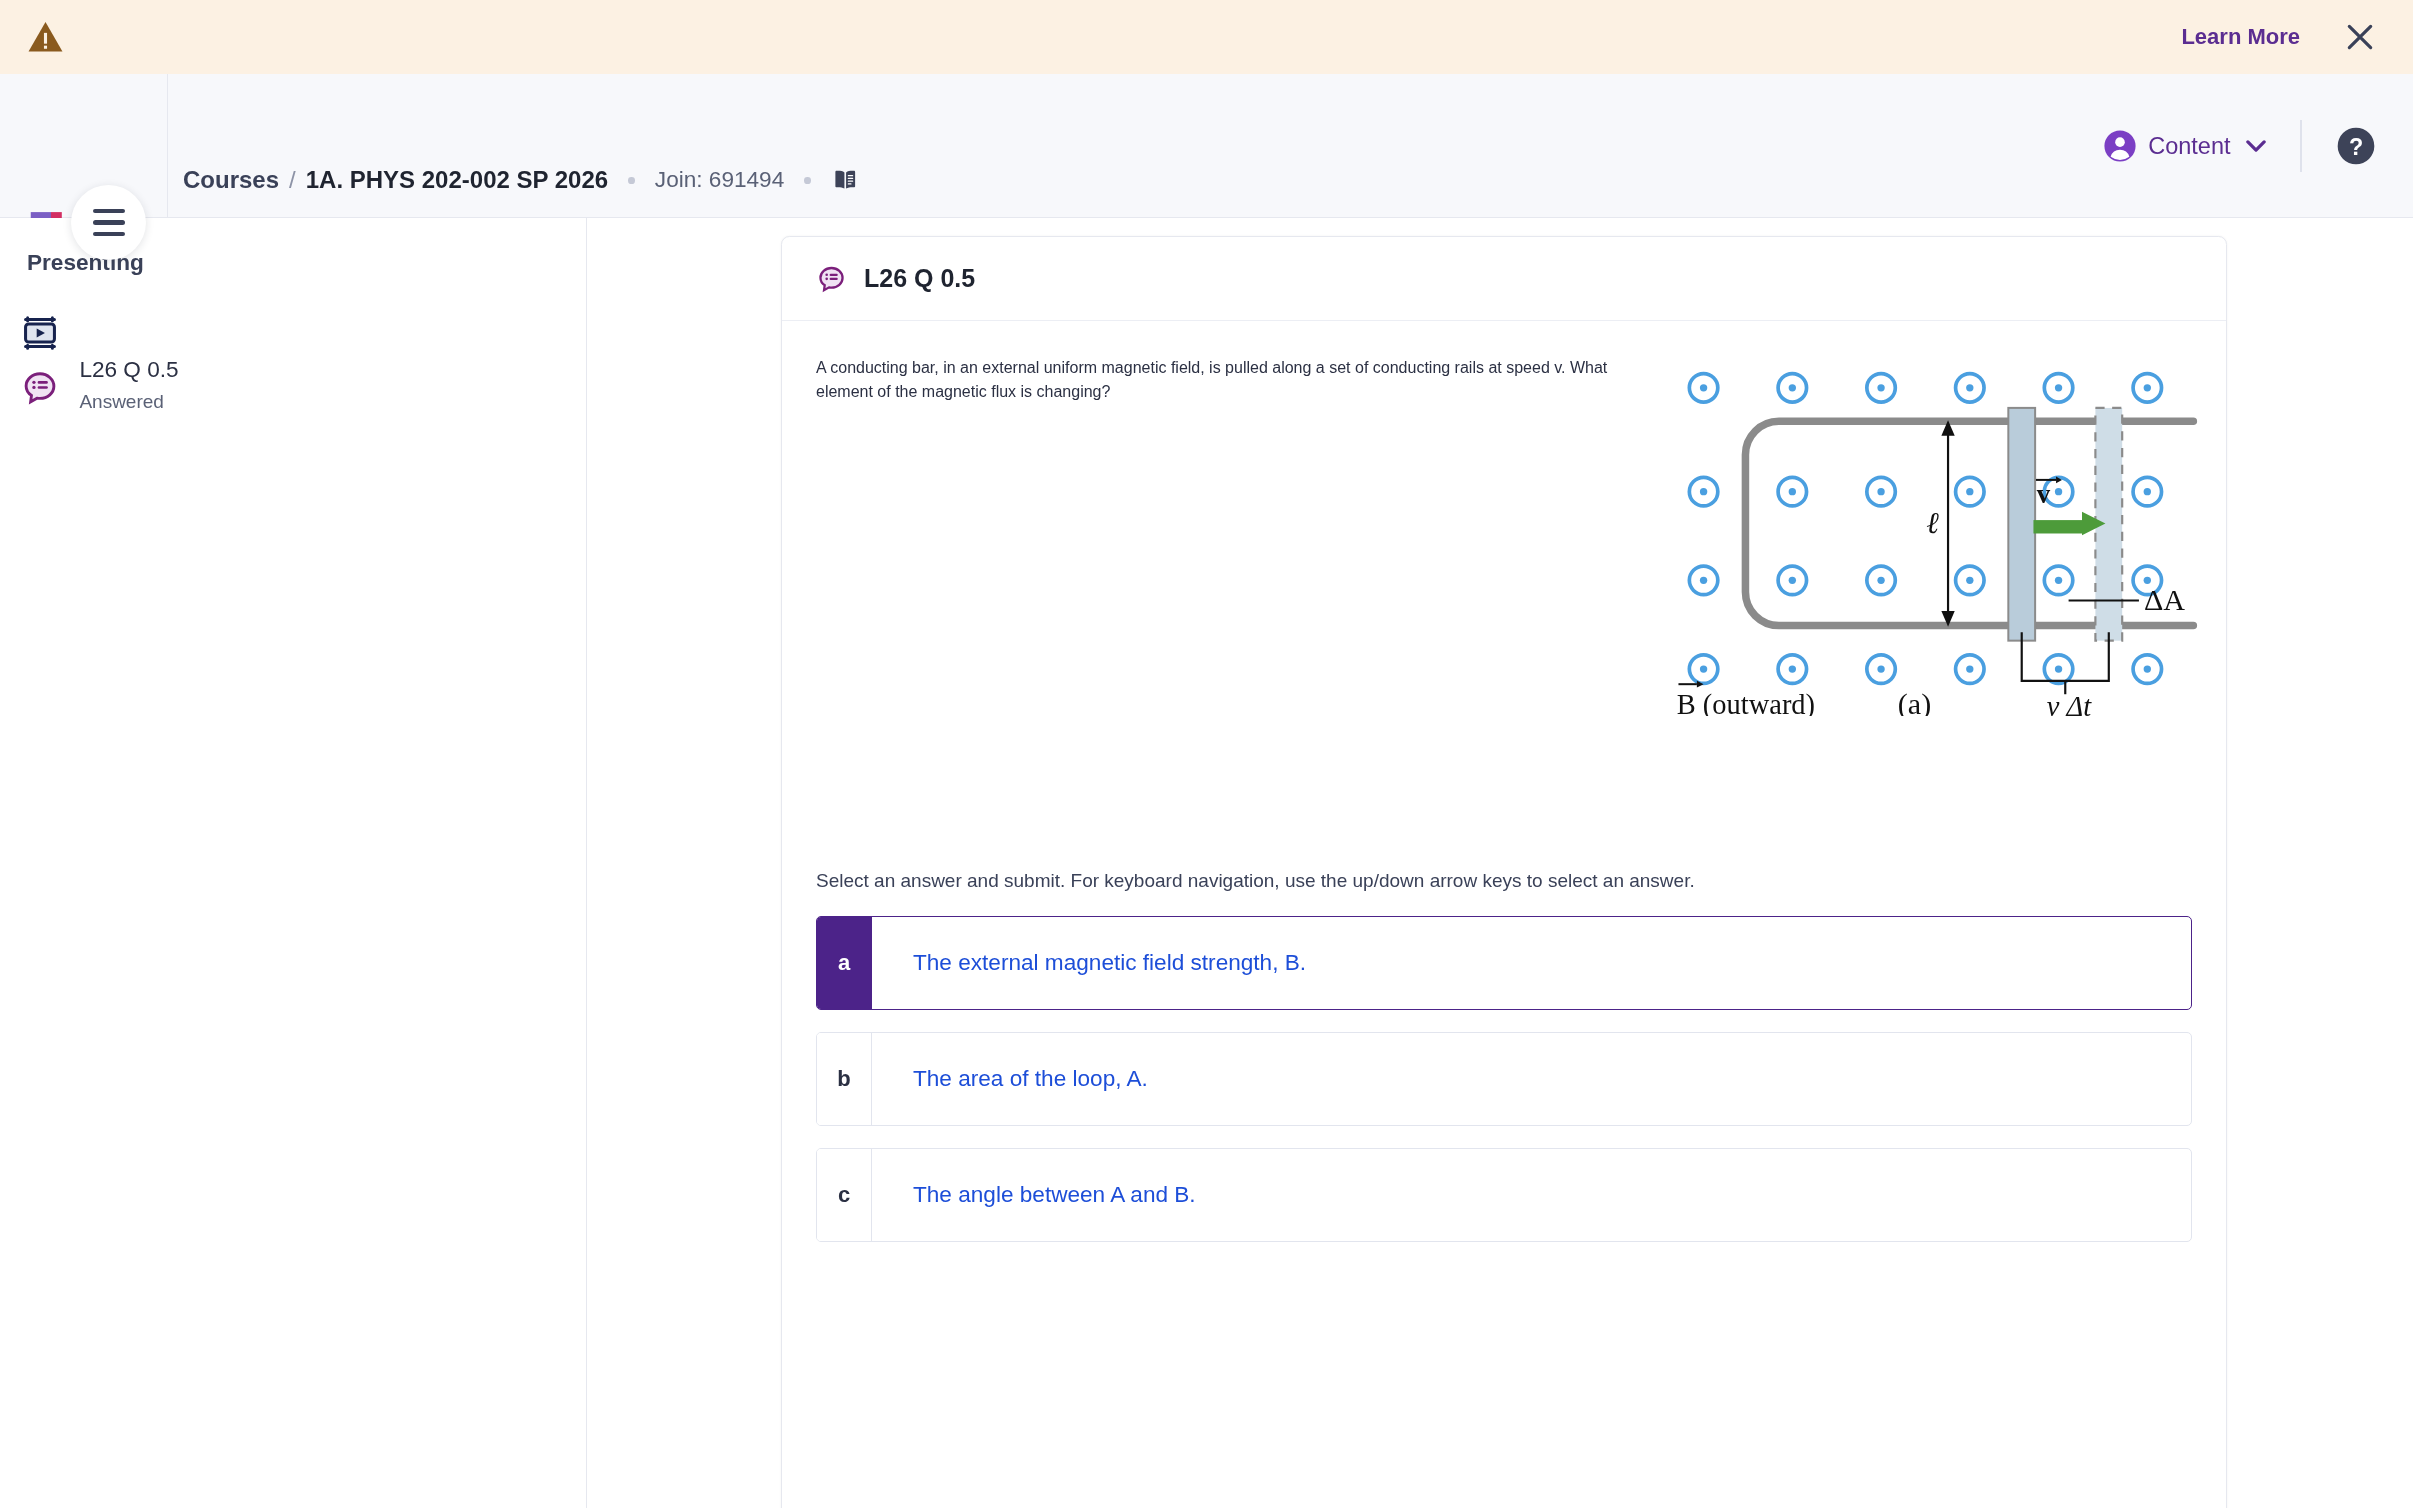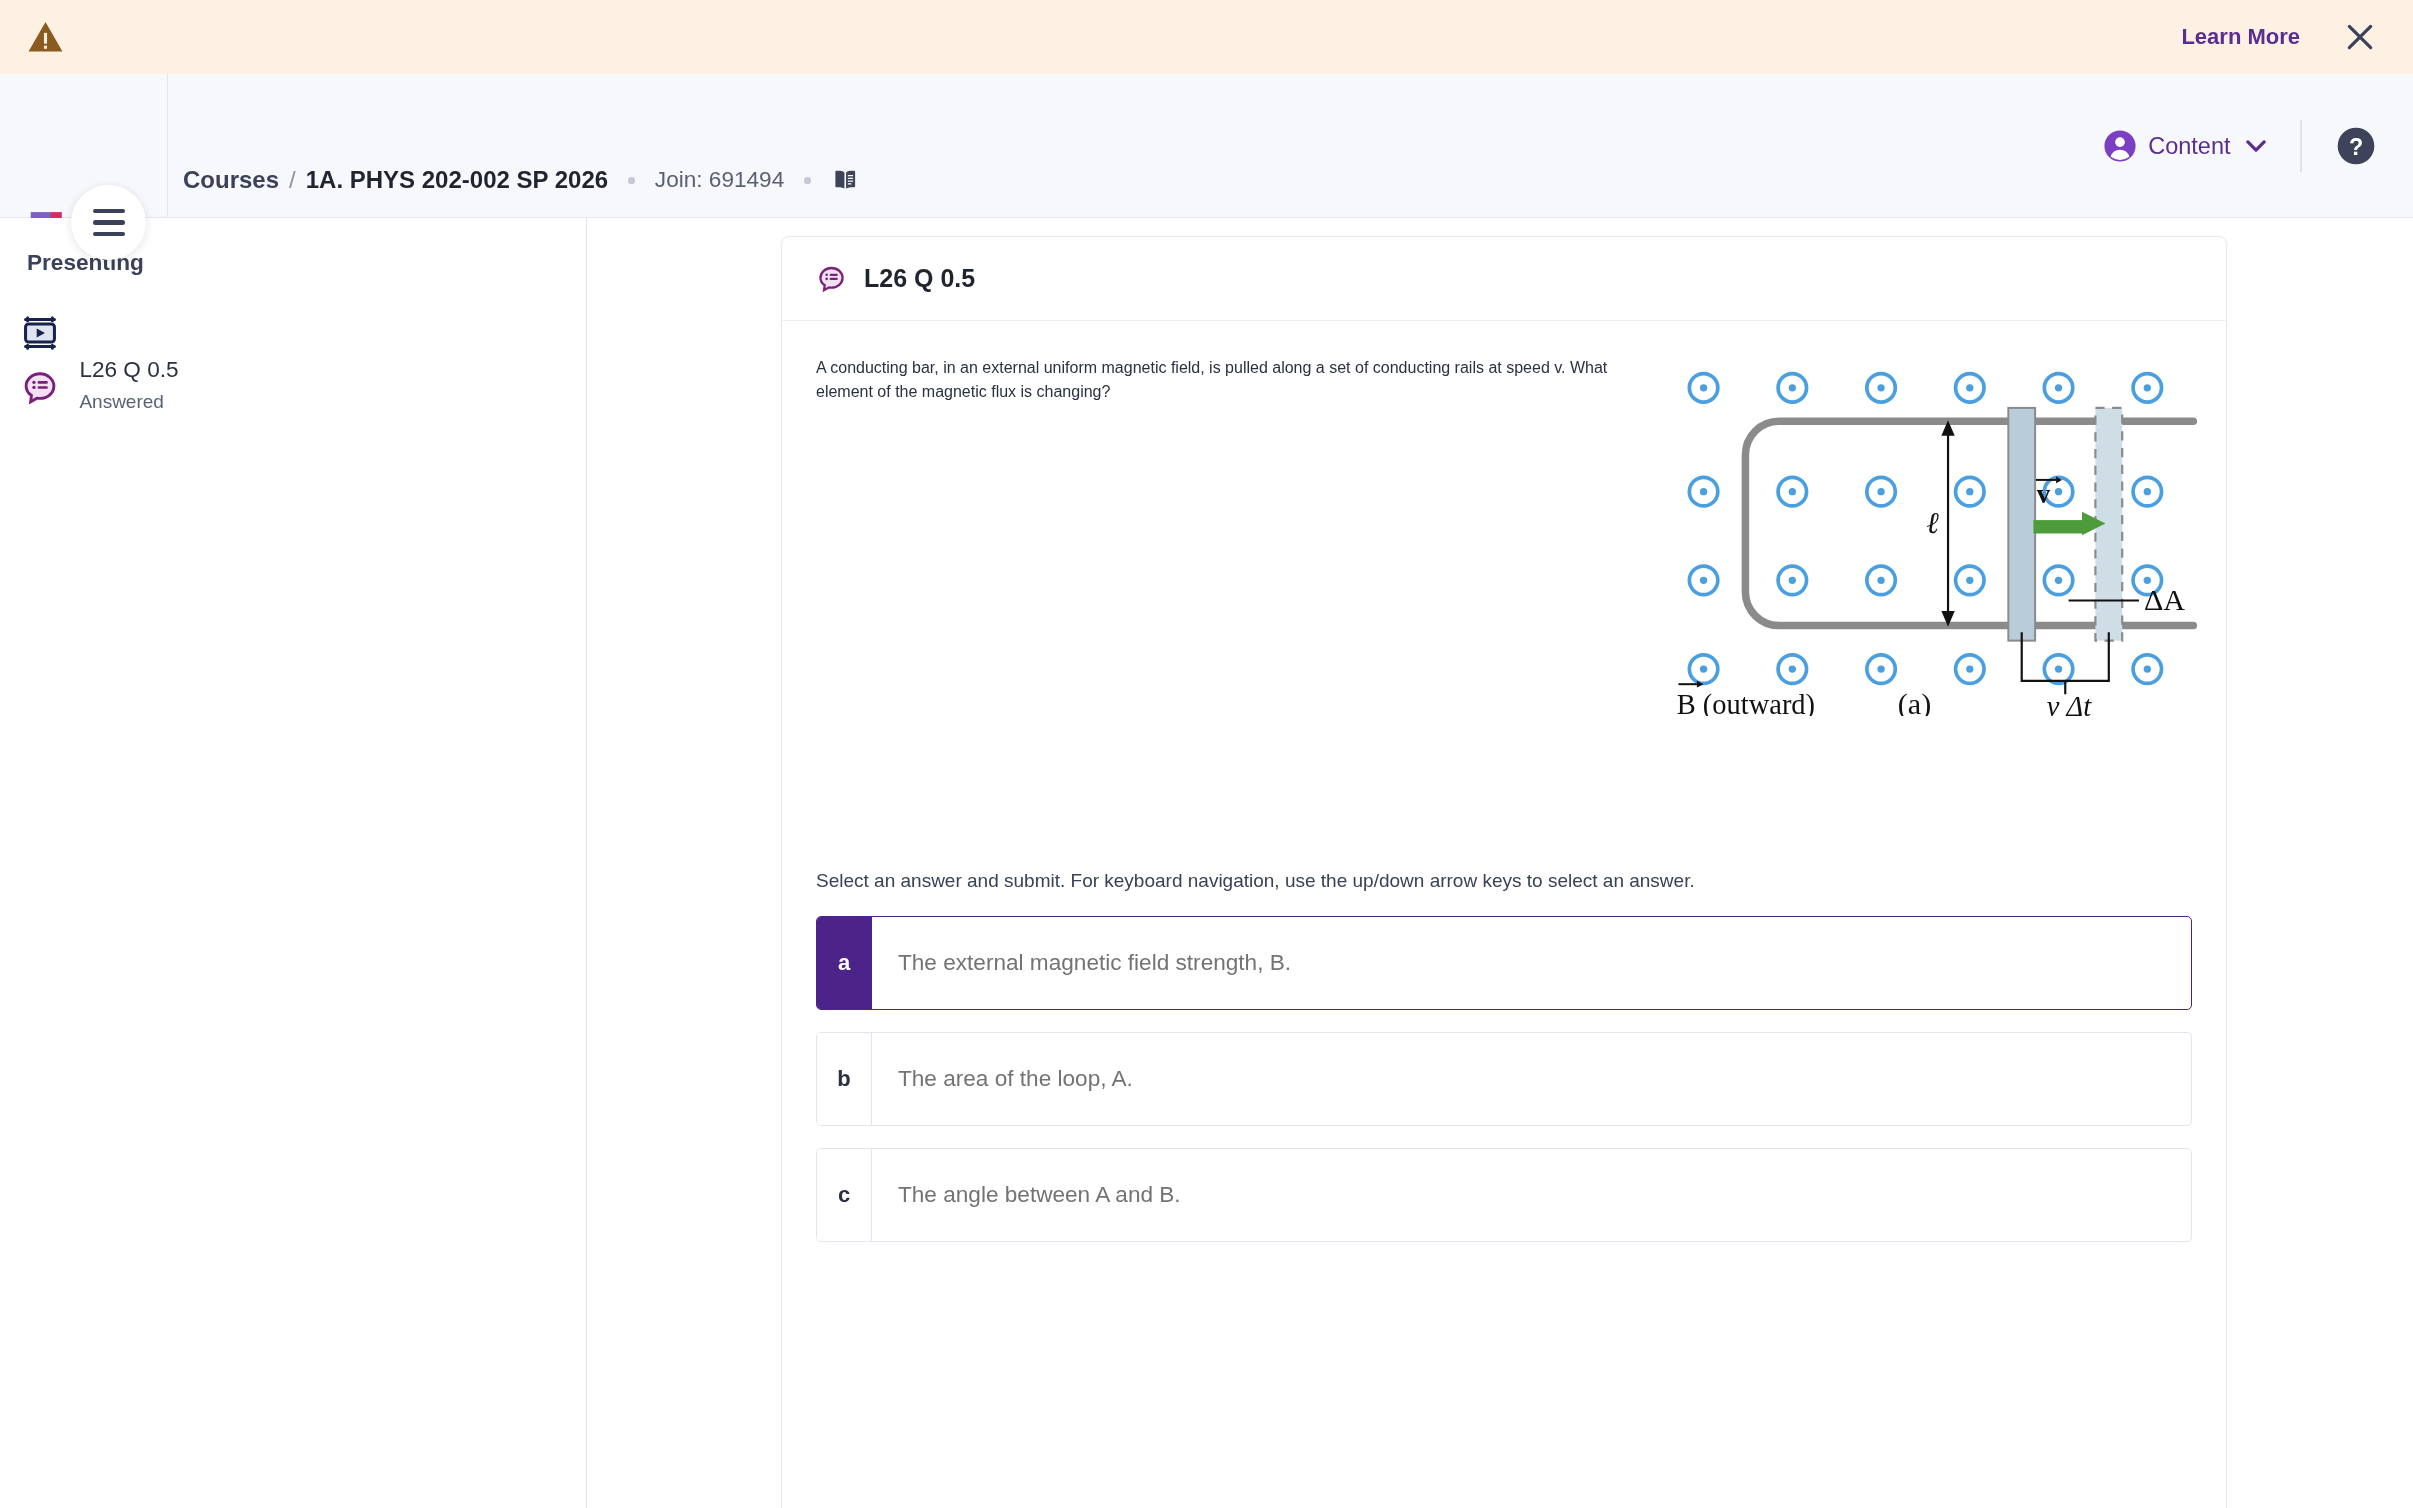--- a/index.html
+++ b/index.html
@@ -133,22 +133,22 @@
     display: flex; align-items: stretch; height: 94px;
     border: 1.7px solid #e2e5ee; border-radius: 5px; margin-bottom: 22px;
     background: #ffffff; overflow: hidden; cursor: pointer;
   }
   .answer-row .letter {
     width: 55px; flex: 0 0 auto; display: flex; align-items: center; justify-content: center;
     font-size: 22px; font-weight: 700; color: #2b3043;
     border-right: 1.7px solid #e2e5ee; background: #ffffff;
   }
   .answer-row .atext {
-    display: flex; align-items: center; padding-left: 26px;
-    font-size: 22.6px; color: #737373;
+    display: flex; align-items: center; padding-left: 41px;
+    font-size: 22.6px; color: #1d4ed8;
   }
   .answer-row.selected { border-color: #4c2389; }
   .answer-row.selected .letter { background: #4c2389; color: #ffffff; border-right-color: #4c2389; }
 </style>
 </head>
 <body>
 
 <div id="banner">
   <svg class="warn-icon" viewBox="0 0 24 24">
     <path d="M12 2 L23 21 L1 21 Z" fill="#8a5a1e"></path>

